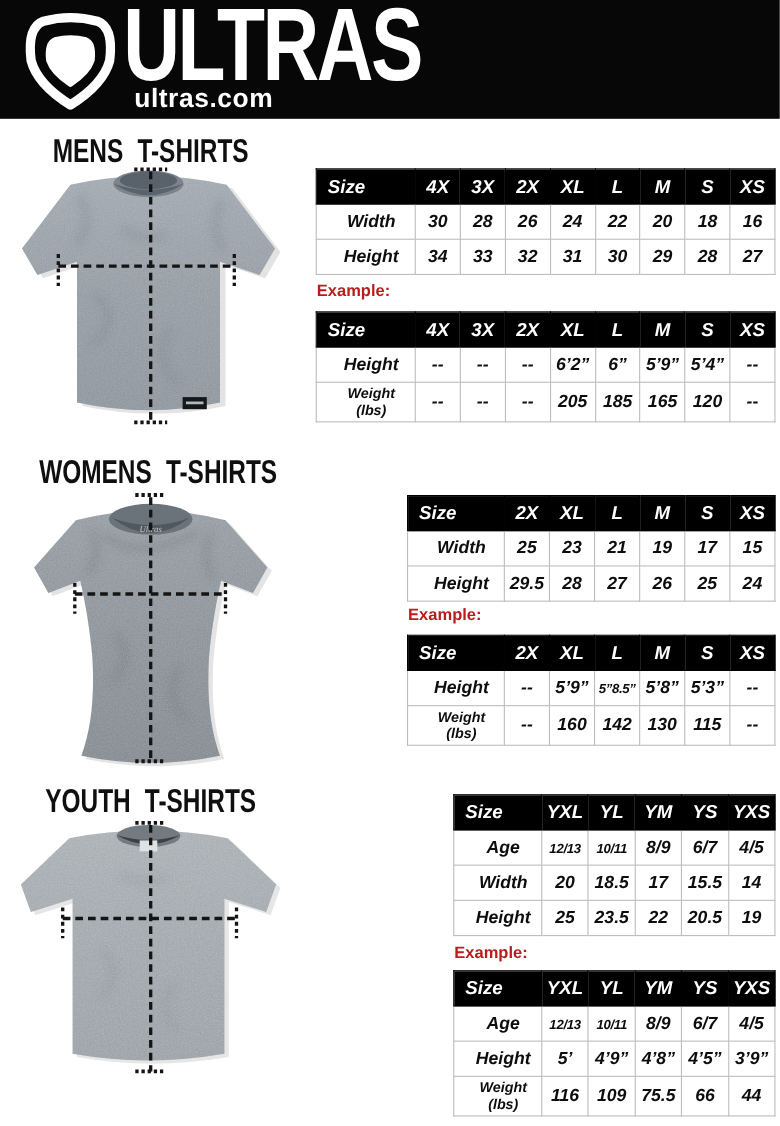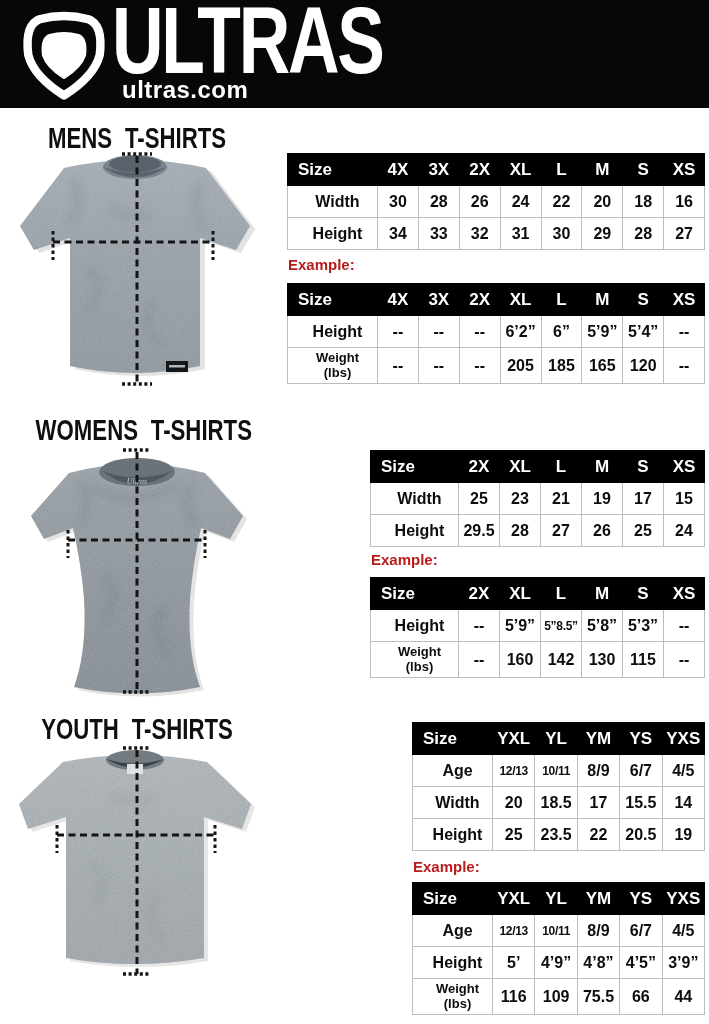--- a/index.html
+++ b/index.html
@@ -31,21 +31,21 @@
 
   
   .tblwrap{position:absolute;}
   #mens-size{left:287px;top:153px;width:418px;}
   #mens-example{left:287px;top:283px;width:418px;}
   #womens-size{left:370px;top:450px;width:335px;}
   #womens-example{left:370px;top:577px;width:335px;}
   #youth-size{left:412px;top:722px;width:293px;}
   #youth-example{left:412px;top:882px;width:293px;}
 
-  .tblwrap table{border-collapse:collapse;width:100%;table-layout:fixed;}
+  .tblwrap table{border-collapse:collapse;width:100%;table-layout:fixed;font-style:italic;}
   .tblwrap th{background:#000;color:#fff;border:1px solid #000;font-size:17px;font-weight:bold;
               height:31px;padding:0;}
   .tblwrap th:first-child{text-align:left;padding-left:10px;}
   .tblwrap td{border:1px solid #bdbdbd;background:#fff;color:#0d0d0d;font-weight:bold;
               font-size:16px;text-align:center;height:31px;padding:0;}
   .tblwrap td.rowlabel{text-align:center;padding-left:10px;}
   .tblwrap td.small{font-size:12px;letter-spacing:-0.3px;margin-top:29px;}
   .tblwrap td.multiline{font-size:13px;line-height:1.12;white-space:pre-line;
                         padding-top:2px;padding-bottom:2px;}
   #mens-size .label-col,#mens-example .label-col{width:90px;}

